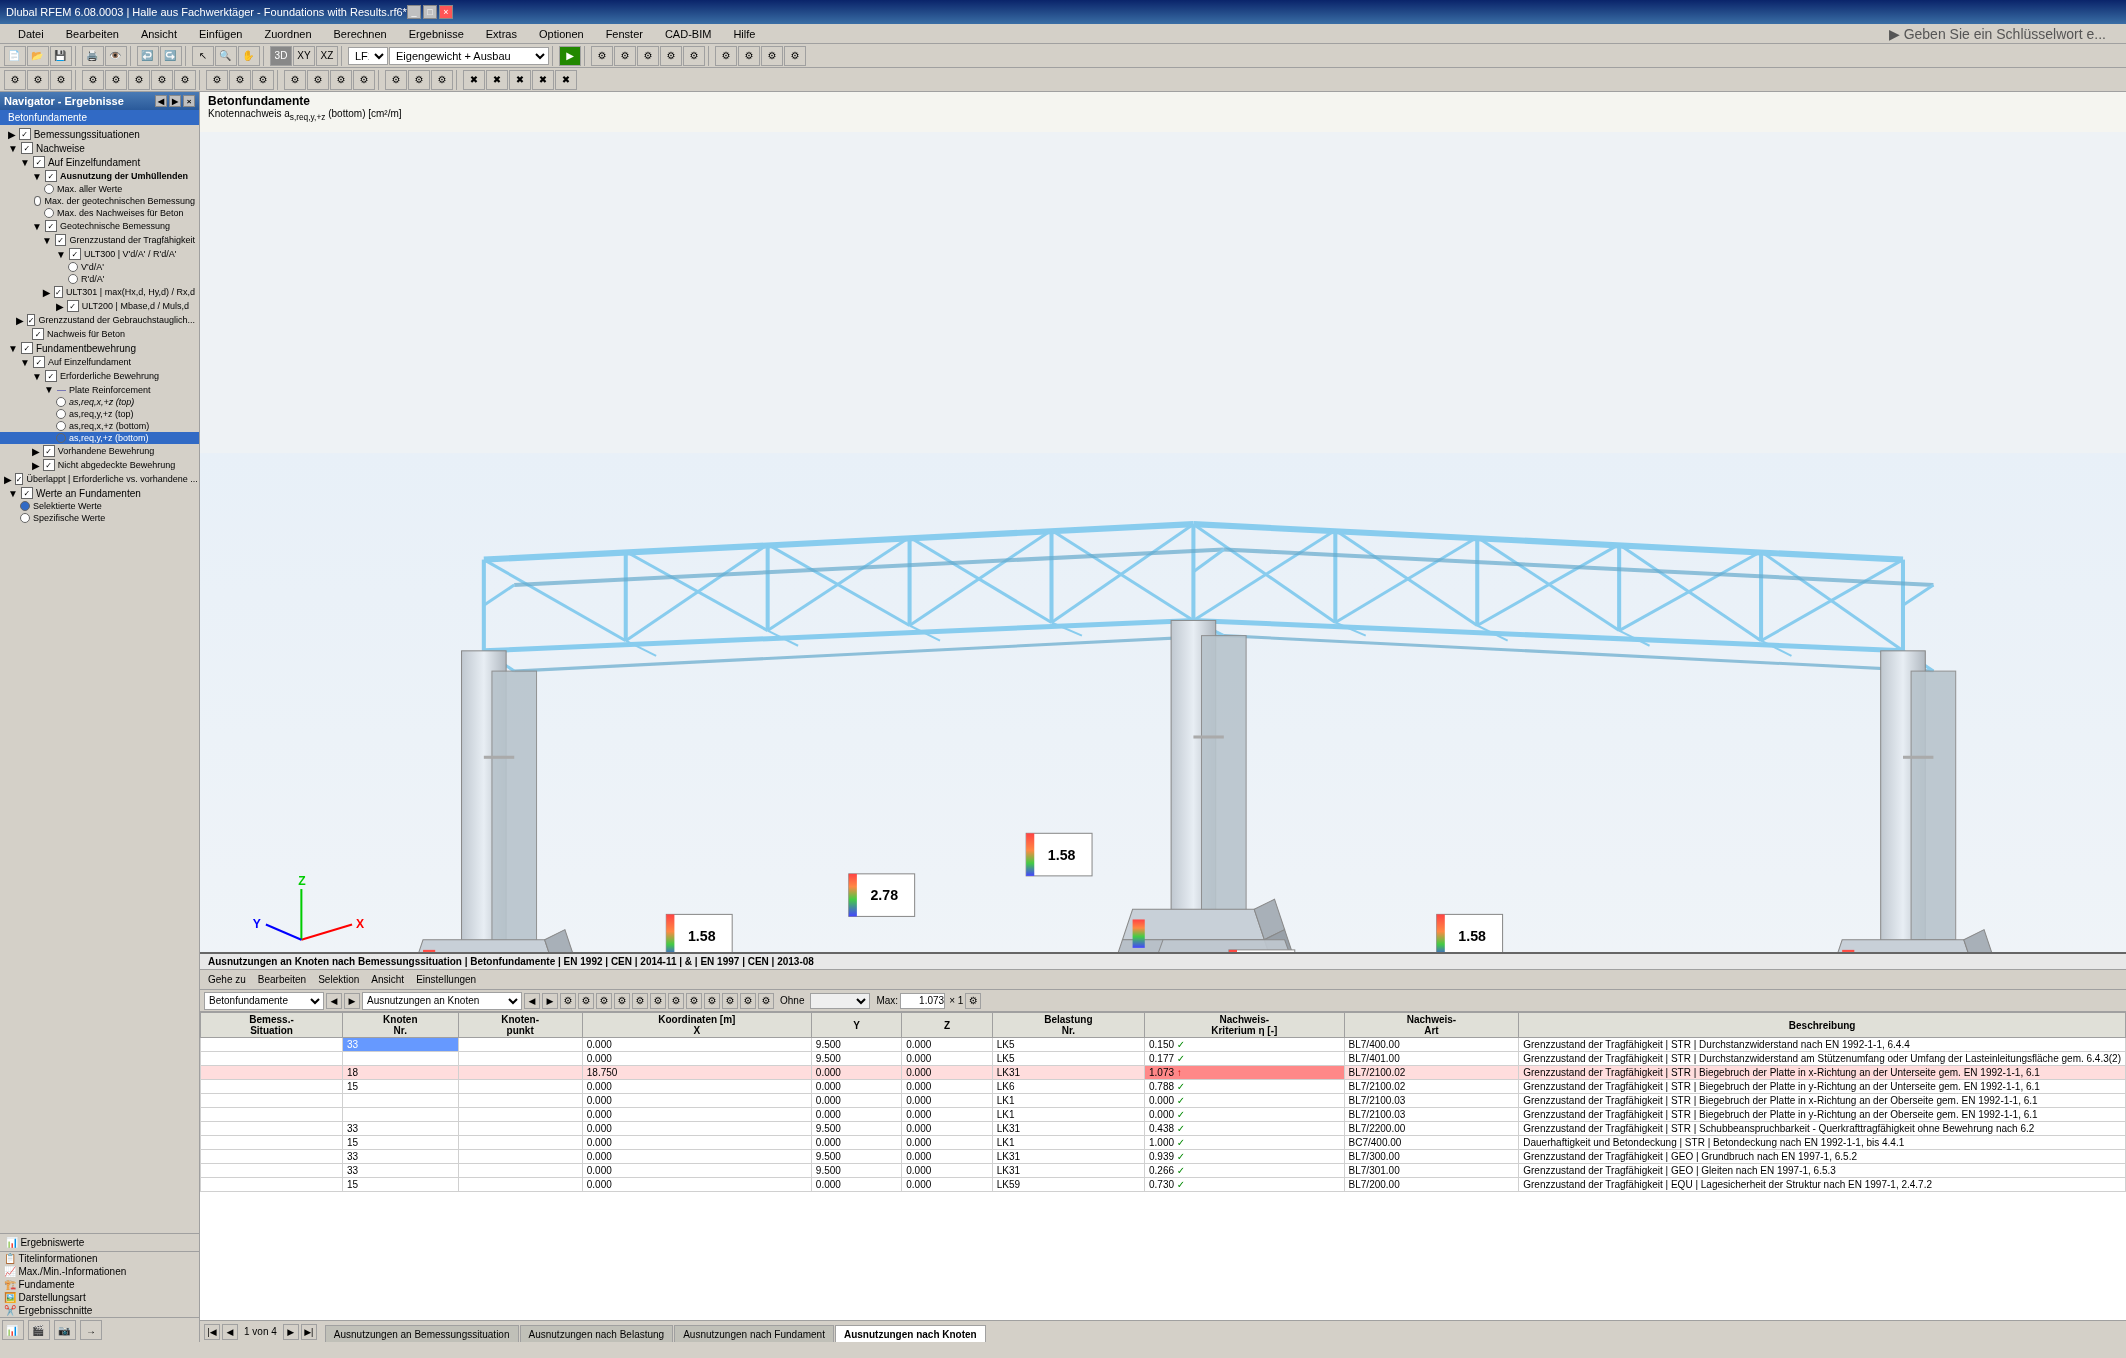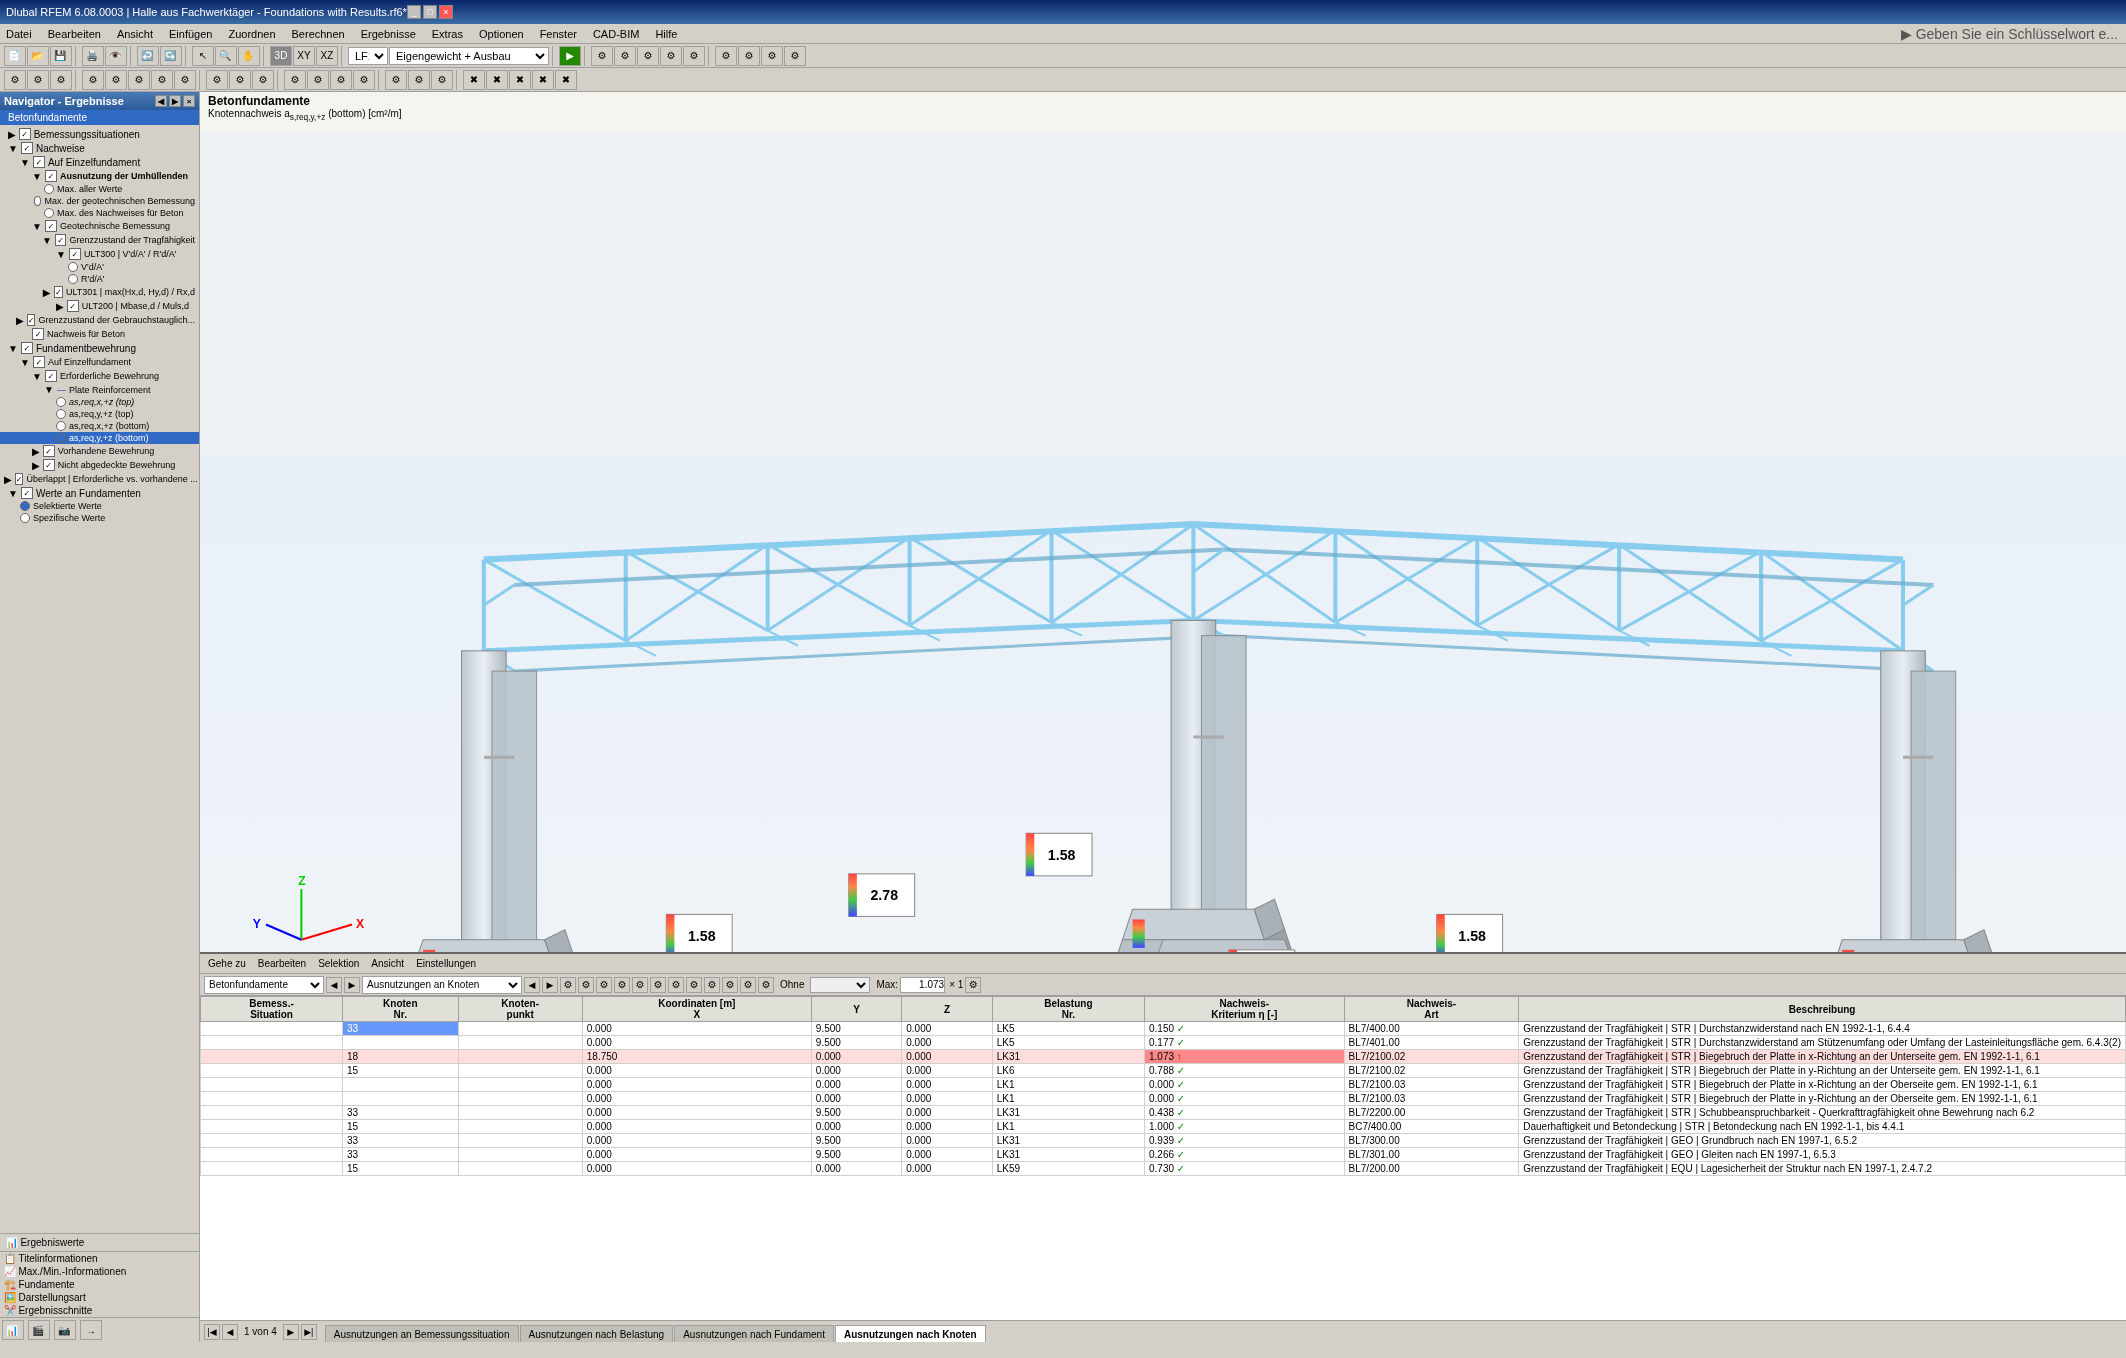--- a/index.html
+++ b/index.html
@@ -17,22 +17,22 @@
     }
     #titlebar .controls { display: flex; gap: 2px; }
     #titlebar .ctrl-btn { width: 14px; height: 14px; background: #c0c0c0; border: 1px solid #888; font-size: 9px; display: flex; align-items: center; justify-content: center; cursor: pointer; }
 
     
     #menubar {
       background: #d4d0c8;
       height: 20px;
       display: flex;
       align-items: center;
-      padding: 0 0;
-      gap: 4px;
+      padding: 0 12px;
+      gap: 10px;
       border-bottom: 1px solid #a0a0a0;
     }
     .menu-item { padding: 2px 6px; font-size: 11px; cursor: pointer; color: #000; }
 
     
     #toolbar1 {
       background: #d4d0c8;
       height: 24px;
       display: flex;
       align-items: center;
@@ -853,20 +853,23 @@
       </svg>
 
       <div id="info-bar">
         <span>
           max a<sub>s,req,y</sub> (bottom) : 2.78 &nbsp;|&nbsp; min a<sub>s,req,y</sub> (bottom) : 0.89 &nbsp; cm²/m
         </span>
       </div>
 
       <div id="results-panel">
 
+        <div id="results-header">
+          <span>Ausnutzungen an Knoten nach Bemessungssituation | Betonfundamente | EN 1992 | CEN | 2014-11 | &amp; | EN 1997 | CEN | 2013-08</span>
+        </div>
 
         <div id="results-toolbar">
           <span class="res-menu">Gehe zu</span>
           <span class="res-menu">Bearbeiten</span>
           <span class="res-menu">Selektion</span>
           <span class="res-menu">Ansicht</span>
           <span class="res-menu">Einstellungen</span>
         </div>
 
         <div id="results-nav">

